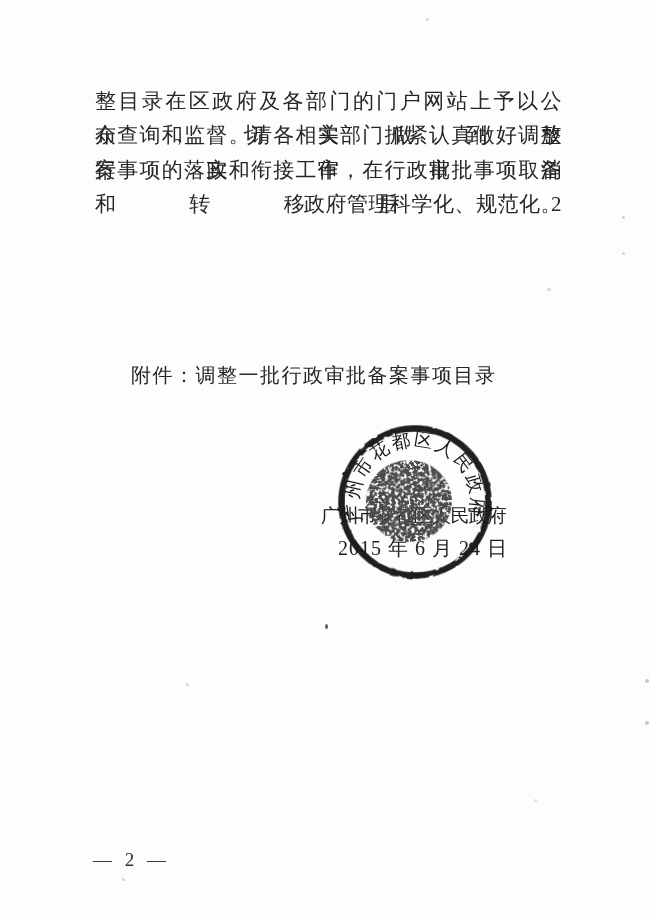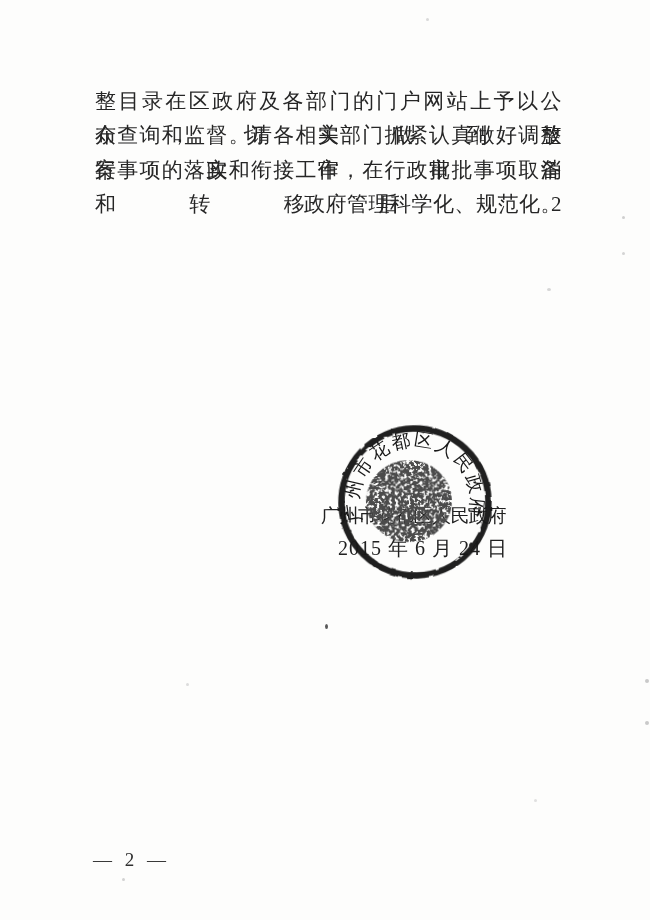--- a/index.html
+++ b/index.html
@@ -38,20 +38,21 @@
 
 <div class="page">
 
   <div class="body-text">
     <div class="line just">整目录在区政府及各部门的门户网站上予以公布，切实做到放</div>
     <div class="line just">众查询和监督。请各相关部门抓紧认真做好调整行政审批备</div>
     <div class="line just">案事项的落实和衔接工作，在行政审批事项取消和转移后 2</div>
     <div class="line">政府管理科学化、规范化。</div>
   </div>
 
+  <div class="attachment">附件：调整一批行政审批备案事项目录</div>
 
   <div class="issuer">广州市花都区人民政府</div>
   <div class="date">2015 年 6 月 24 日</div>
 
   <svg class="seal" width="164" height="160" viewBox="0 0 164 160" aria-hidden="true">
     <defs>
       <path id="sealArc" d="M 30.1 100 A 56 56 0 1 1 133.9 100" fill="none"></path>
       <filter id="emblemNoise" x="-20%" y="-20%" width="140%" height="140%">
         <feTurbulence type="fractalNoise" baseFrequency="0.32" numOctaves="4" seed="6" result="n"></feTurbulence>
         <feColorMatrix in="n" type="matrix" values="0 0 0 0 0.07  0 0 0 0 0.07  0 0 0 0 0.07  0 0 0 8 -2.9"></feColorMatrix>

